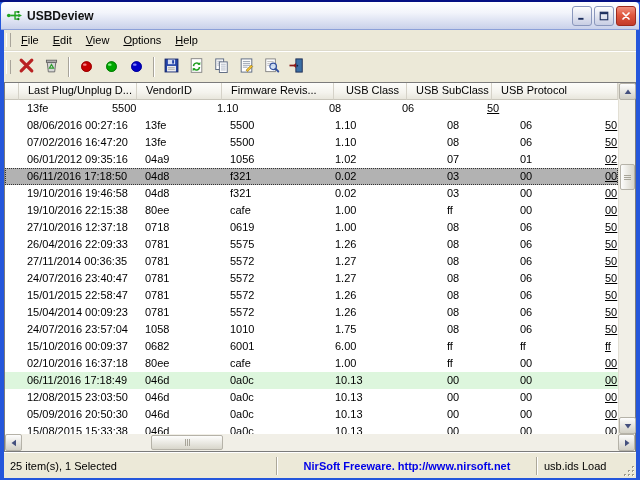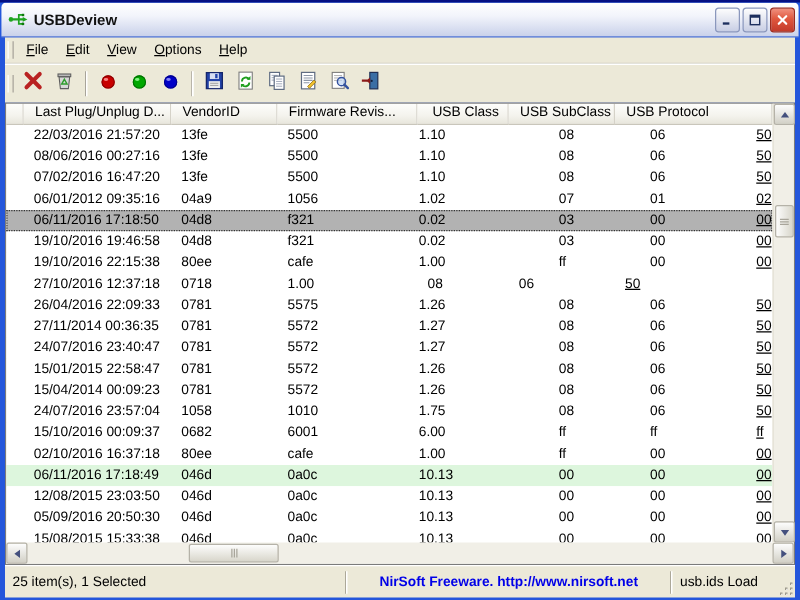--- a/index.html
+++ b/index.html
@@ -262,21 +262,20 @@
           <div class="hcell" style="width: 118px;">Last Plug/Unplug D...</div>
           <div class="hcell" style="width: 85px;">VendorID</div>
           <div class="hcell" style="width: 112px;">Firmware Revis...</div>
           <div class="hcell" style="width: 73px; text-align: center;">USB Class</div>
           <div class="hcell" style="width: 85px;">USB SubClass</div>
           <div class="hcell flex">USB Protocol</div>
         </div>
       <div class="lv-rows" id="lv-rows">
           <div class="row">
             <div class="cell" style="width: 10px;"></div>
-            <div class="cell" style="width: 118px;">22/03/2016 21:57:20</div>
             <div class="cell" style="width: 85px;">13fe</div>
             <div class="cell" style="width: 105px;">5500</div>
             <div class="cell" style="width: 112px;">1.10</div>
             <div class="cell" style="width: 73px;">08</div>
             <div class="cell" style="width: 85px;">06</div>
             <div class="cell flex">50</div>
           </div>
           <div class="row">
             <div class="cell" style="width: 10px;"></div>
             <div class="cell" style="width: 118px;">08/06/2016 00:27:16</div>
@@ -334,20 +333,21 @@
             <div class="cell" style="width: 105px;">cafe</div>
             <div class="cell" style="width: 112px;">1.00</div>
             <div class="cell" style="width: 73px;">ff</div>
             <div class="cell" style="width: 85px;">00</div>
             <div class="cell flex">00</div>
           </div>
           <div class="row">
             <div class="cell" style="width: 10px;"></div>
             <div class="cell" style="width: 118px;">27/10/2016 12:37:18</div>
             <div class="cell" style="width: 85px;">0718</div>
+            <div class="cell" style="width: 105px;">0619</div>
             <div class="cell" style="width: 112px;">1.00</div>
             <div class="cell" style="width: 73px;">08</div>
             <div class="cell" style="width: 85px;">06</div>
             <div class="cell flex">50</div>
           </div>
           <div class="row">
             <div class="cell" style="width: 10px;"></div>
             <div class="cell" style="width: 118px;">26/04/2016 22:09:33</div>
             <div class="cell" style="width: 85px;">0781</div>
             <div class="cell" style="width: 105px;">5575</div>

